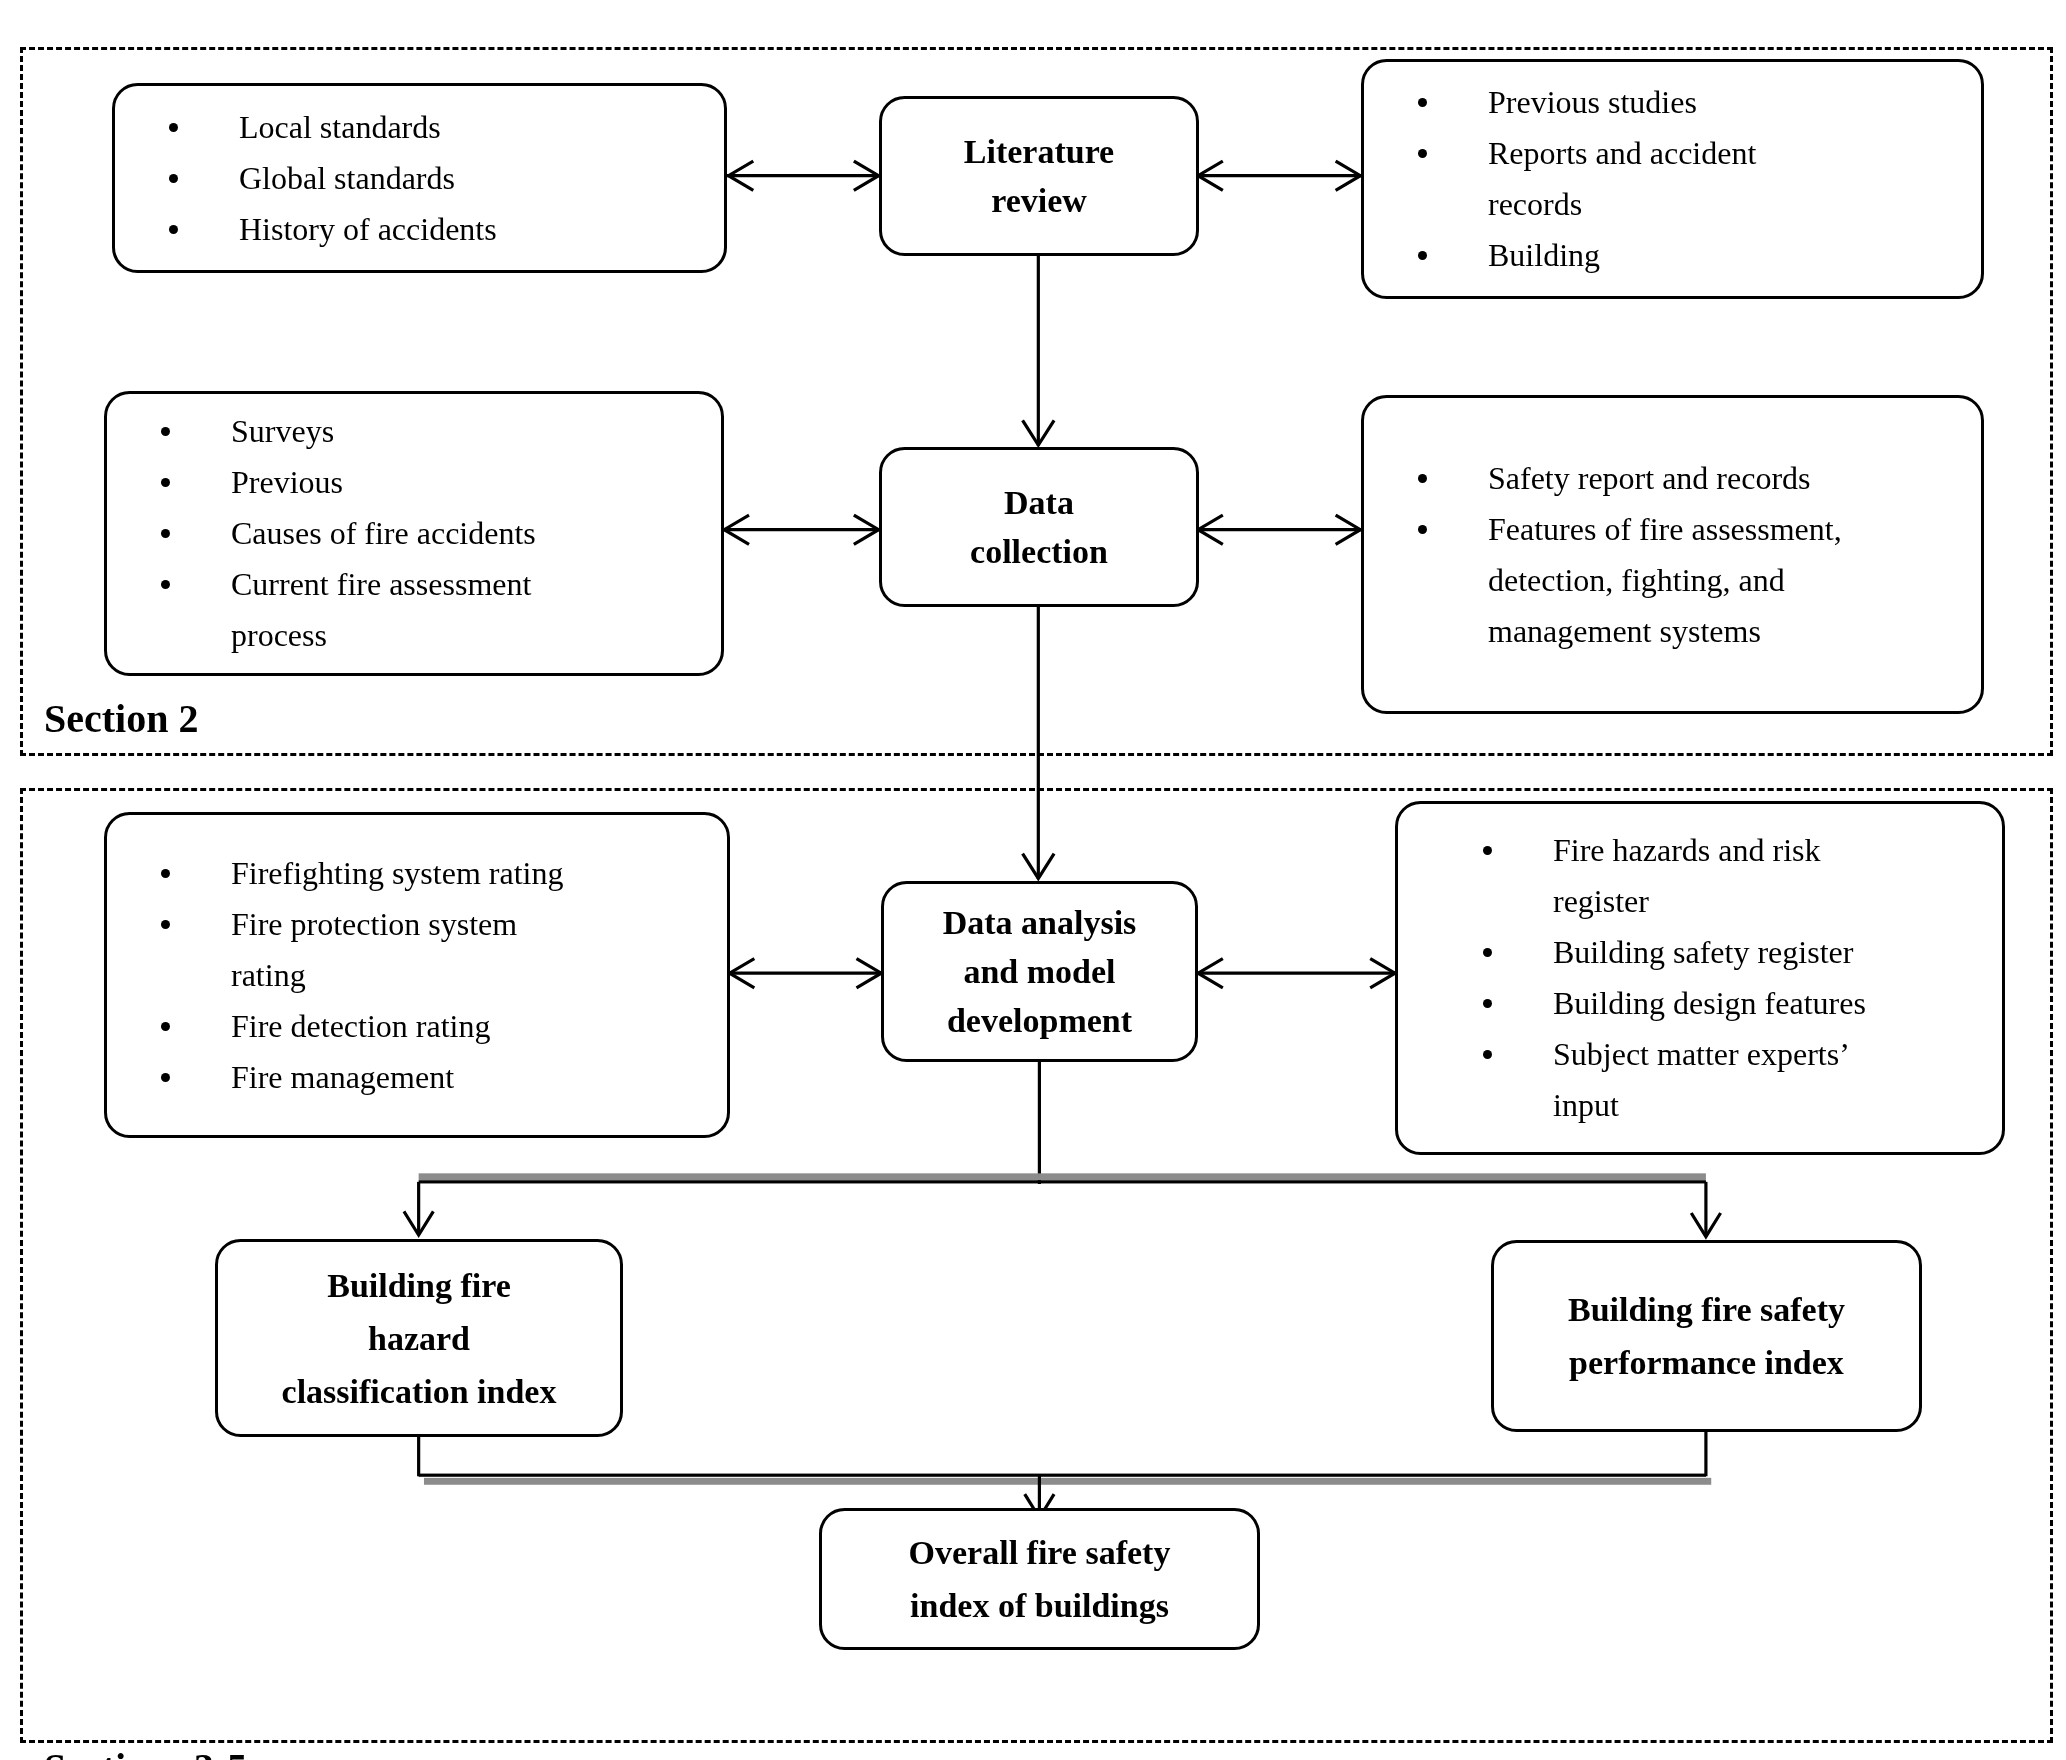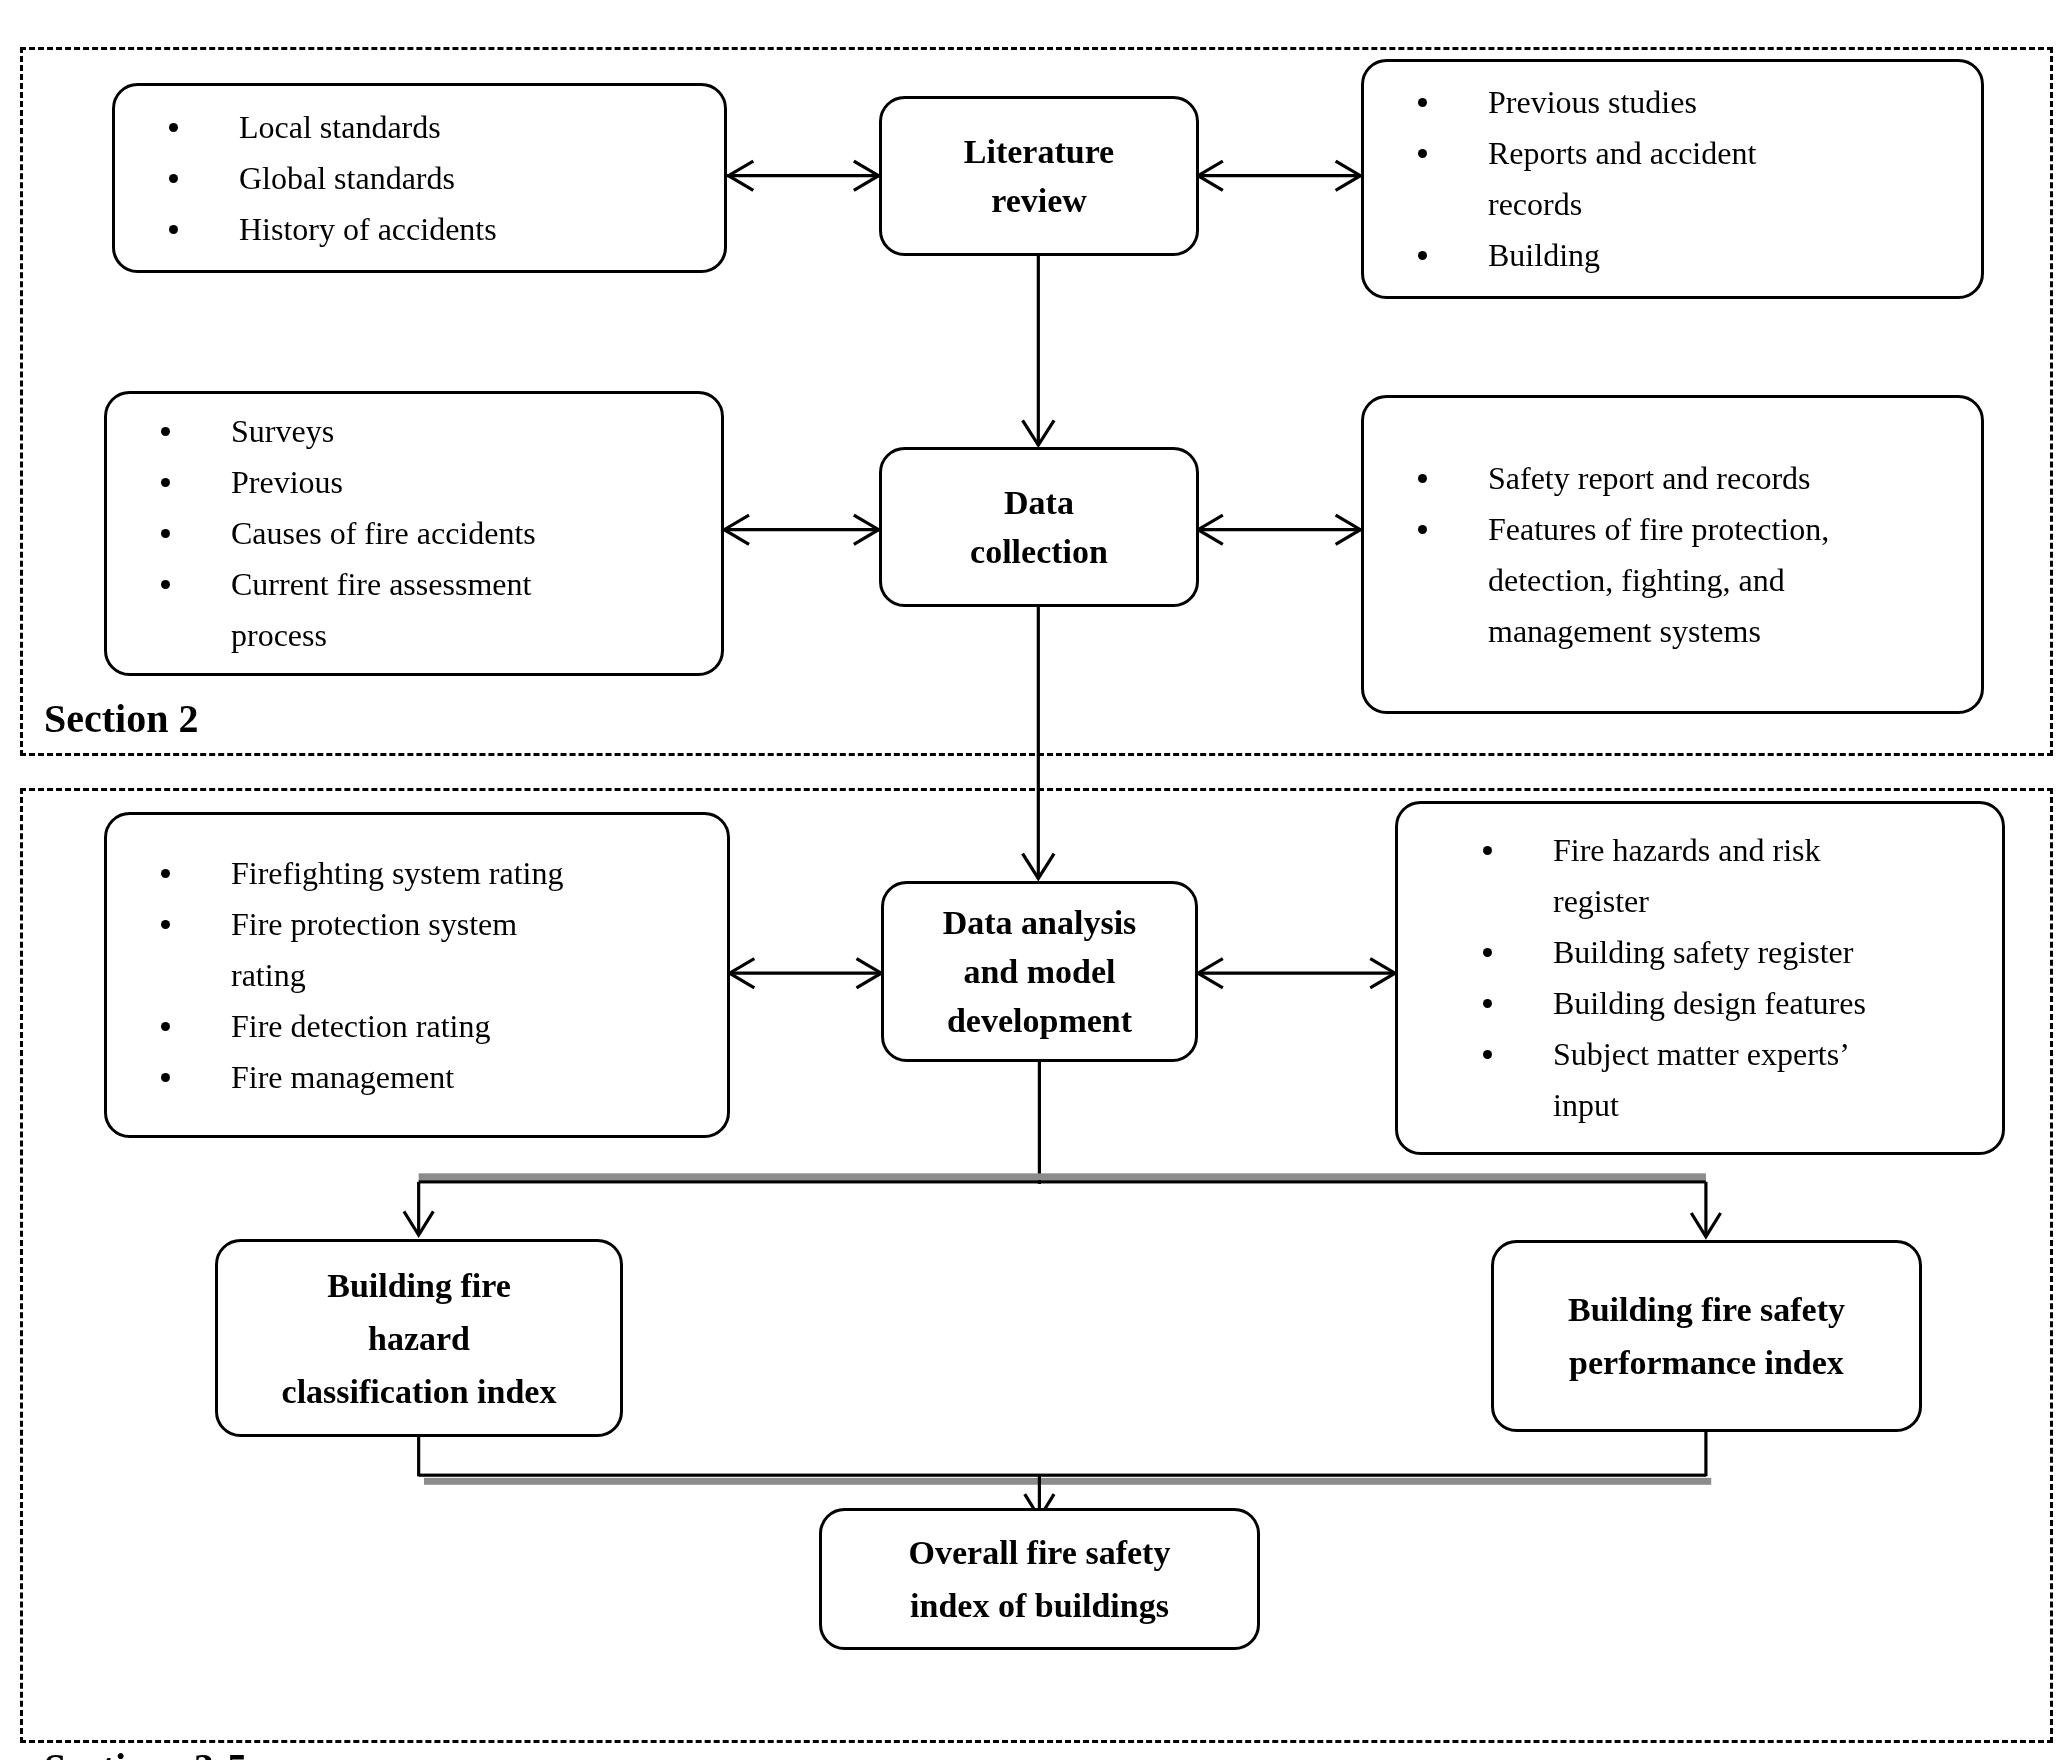--- a/index.html
+++ b/index.html
@@ -197,21 +197,21 @@
 process</li>
     </ul>
   </div>
   <div class="box box-b2 center-box">
     <span class="box-label">Data
 collection</span>
   </div>
   <div class="box box-c2">
     <ul class="box-list">
       <li>Safety report and records</li>
-      <li>Features of fire protection,
+      <li>Features of fire assessment,
 detection, fighting, and
 management systems</li>
     </ul>
   </div>
 
   <div class="box box-a3">
     <ul class="box-list">
       <li>Firefighting system rating</li>
       <li>Fire protection system
 rating</li>

